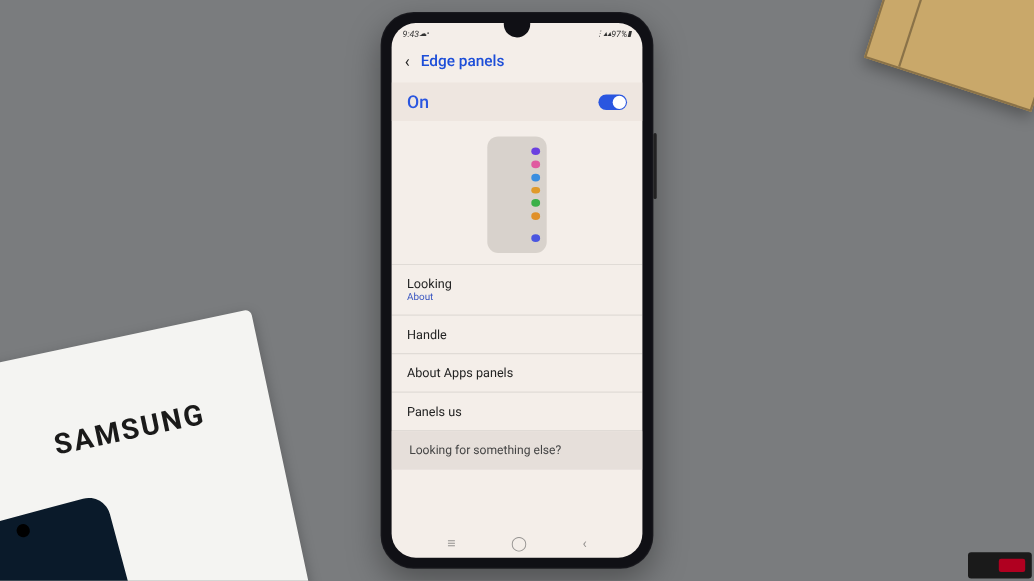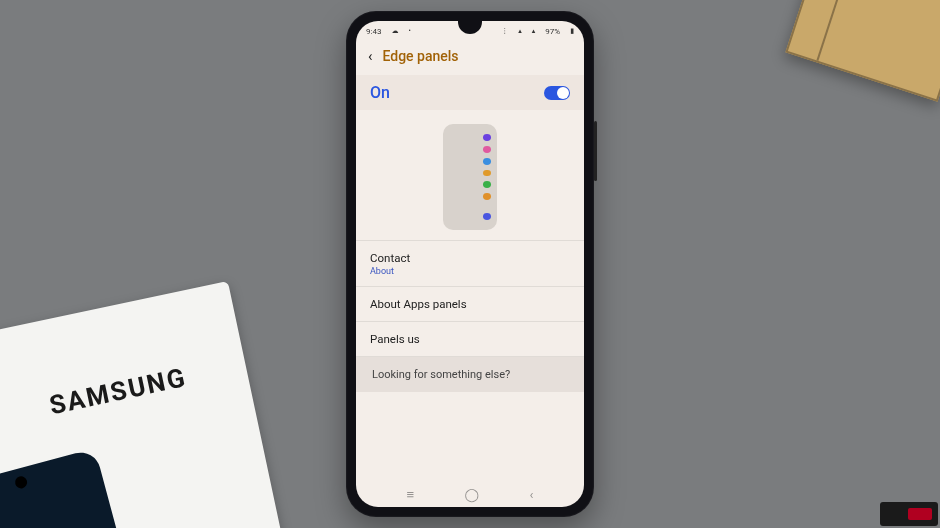--- a/index.html
+++ b/index.html
@@ -142,31 +142,31 @@
 
   .statusbar {
     height: 18px;
     display: flex;
     justify-content: space-between;
     align-items: center;
     font-size: 8px;
     color: #333;
     padding: 2px 10px 0;
   }
-  .statusbar .left, .statusbar .right { display: flex; gap: 10px; align-items: center; }
+  .statusbar .left, .statusbar .right { display: flex; gap: 0; align-items: center; font-style: italic; }
   .sb-icon { font-size: 7px; }
 
   .header {
     display: flex;
     align-items: center;
     gap: 10px;
     padding: 8px 12px 10px;
   }
   .back-icon { font-size: 15px; color: #222; }
-  .page-title { font-size: 14px; font-weight: 500; color: #a16207; text-align: center; }
+  .page-title { font-size: 14px; font-weight: 500; color: #1d4ed8; text-align: center; }
 
   .toggle-row {
     background: #eee6e0;
     padding: 8px 14px;
     display: flex;
     justify-content: space-between;
     align-items: center;
   }
   .on-label { color: #2a56e0; font-size: 16px; font-weight: 500; }
   .switch {
@@ -285,22 +285,25 @@
         <div class="dot d3"></div>
         <div class="dot d4"></div>
         <div class="dot d5"></div>
         <div class="dot d6"></div>
         <div class="dot d7"></div>
       </div>
     </div>
 
     <div class="list">
       <div class="row">
-        <div class="row-title">Contact</div>
+        <div class="row-title">Looking</div>
         <div class="row-sub">About</div>
+      </div>
+      <div class="row">
+        <div class="row-title">Handle</div>
       </div>
       <div class="row">
         <div class="row-title">About Apps panels</div>
       </div>
       <div class="row">
         <div class="row-title">Panels us</div>
       </div>
     </div>
 
     <div class="footer-row">

